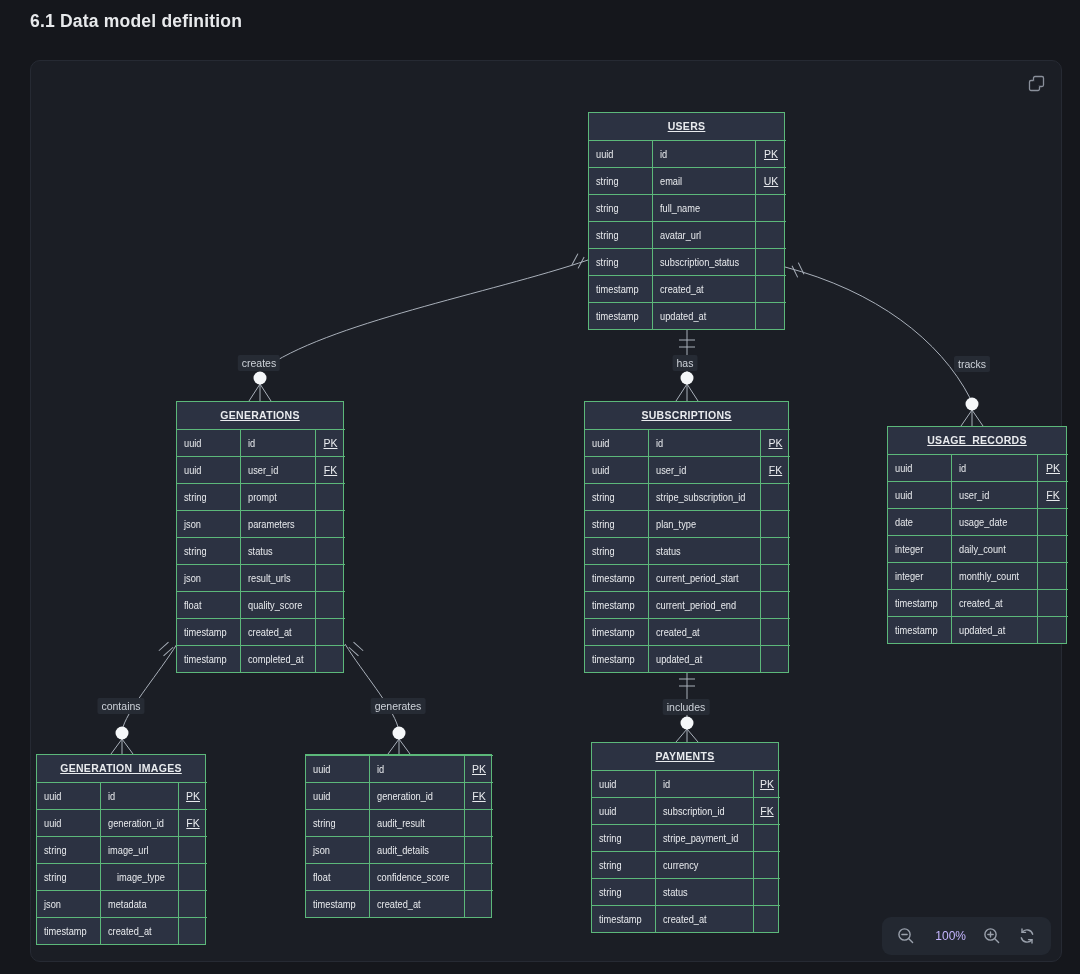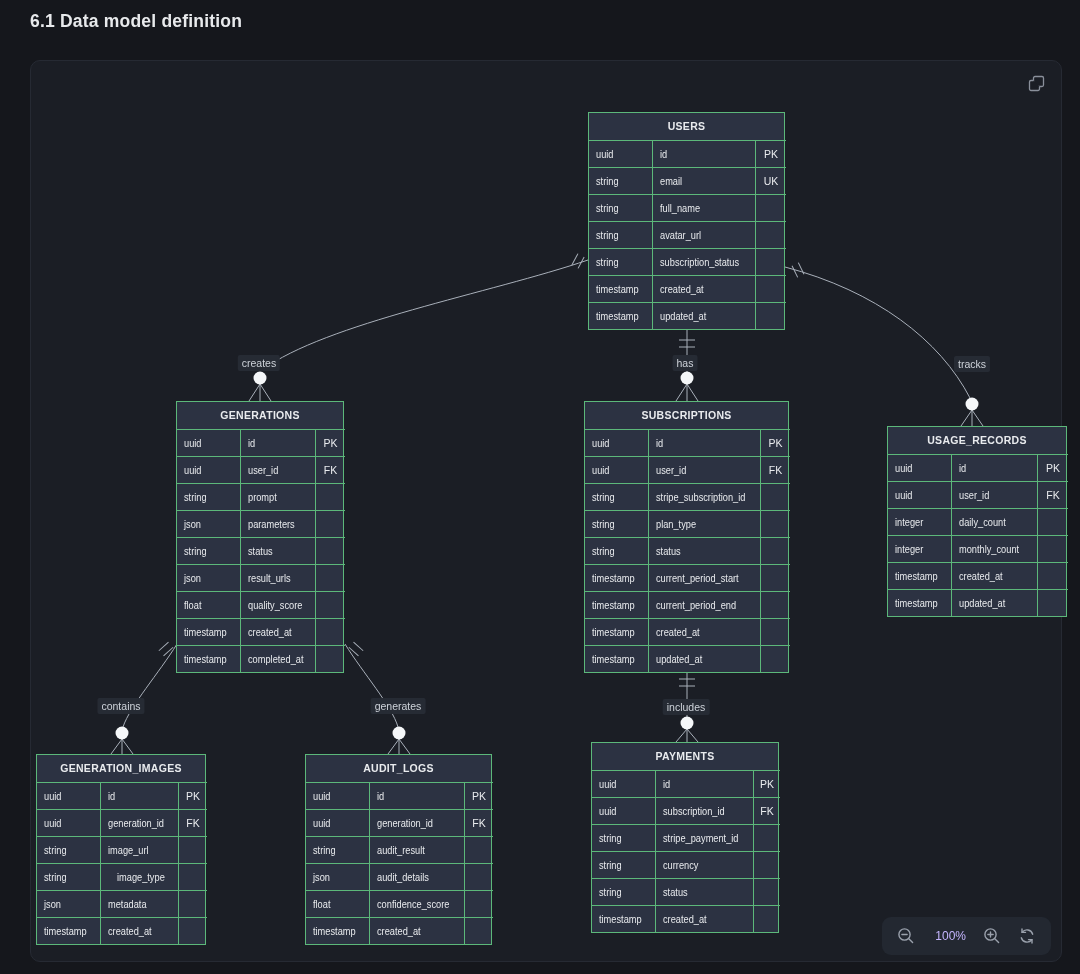--- a/index.html
+++ b/index.html
@@ -38,21 +38,21 @@
     cursor:pointer;padding:0;font-family:inherit;
   }
   .copy-button{
     position:absolute;right:14px;top:12px;background:none;border:none;
     padding:2px;cursor:pointer;color:#8a909b;
   }
   .diagram{position:absolute;inset:0;}
   svg.edges{position:absolute;left:0;top:0;pointer-events:none;}
   .entity{
     position:absolute;border:1px solid var(--green);
-    background:var(--cell-fill);font-size:10.5px;color:var(--cell-text);
+    background:var(--cell-fill);font-size:10.5px;color:var(--cell-text);text-decoration:underline;
   }
   .entity-title{
     height:27px;line-height:27px;text-align:center;font-weight:600;
     letter-spacing:.3px;font-size:10.5px;
   }
   .erow{display:flex;height:27px;}
   .cell{
     flex:none;border-top:1px solid var(--green);height:27px;line-height:26px;
     padding:0 7px;overflow:hidden;white-space:nowrap;
   }
@@ -296,20 +296,25 @@
           <div class="cell c0" style="width: 63px;"><span>uuid</span></div>
           <div class="cell c1" style="width: 86px;"><span>id</span></div>
           <div class="cell c2" style="width: 31px;"><span>PK</span></div>
         </div>
         <div class="erow">
           <div class="cell c0" style="width: 63px;"><span>uuid</span></div>
           <div class="cell c1" style="width: 86px;"><span>user_id</span></div>
           <div class="cell c2" style="width: 31px;"><span>FK</span></div>
         </div>
         <div class="erow">
+          <div class="cell c0" style="width: 63px;"><span>date</span></div>
+          <div class="cell c1" style="width: 86px;"><span>usage_date</span></div>
+          <div class="cell c2" style="width: 31px;"><span></span></div>
+        </div>
+        <div class="erow">
           <div class="cell c0" style="width: 63px;"><span>integer</span></div>
           <div class="cell c1" style="width: 86px;"><span>daily_count</span></div>
           <div class="cell c2" style="width: 31px;"><span></span></div>
         </div>
         <div class="erow">
           <div class="cell c0" style="width: 63px;"><span>integer</span></div>
           <div class="cell c1" style="width: 86px;"><span>monthly_count</span></div>
           <div class="cell c2" style="width: 31px;"><span></span></div>
         </div>
         <div class="erow">
@@ -350,21 +355,20 @@
           <div class="cell c1" style="width: 78px;"><span>metadata</span></div>
           <div class="cell c2" style="width: 29px;"><span></span></div>
         </div>
         <div class="erow">
           <div class="cell c0" style="width: 63px;"><span>timestamp</span></div>
           <div class="cell c1" style="width: 78px;"><span>created_at</span></div>
           <div class="cell c2" style="width: 29px;"><span></span></div>
         </div>
       </div>
     <div class="entity" style="left:274px;top:693px;width:187px">
-        <div class="entity-title">AUDIT_LOGS</div>
         <div class="erow">
           <div class="cell c0" style="width: 63px;"><span>uuid</span></div>
           <div class="cell c1" style="width: 95px;"><span>id</span></div>
           <div class="cell c2" style="width: 29px;"><span>PK</span></div>
         </div>
         <div class="erow">
           <div class="cell c0" style="width: 63px;"><span>uuid</span></div>
           <div class="cell c1" style="width: 95px;"><span>generation_id</span></div>
           <div class="cell c2" style="width: 29px;"><span>FK</span></div>
         </div>

